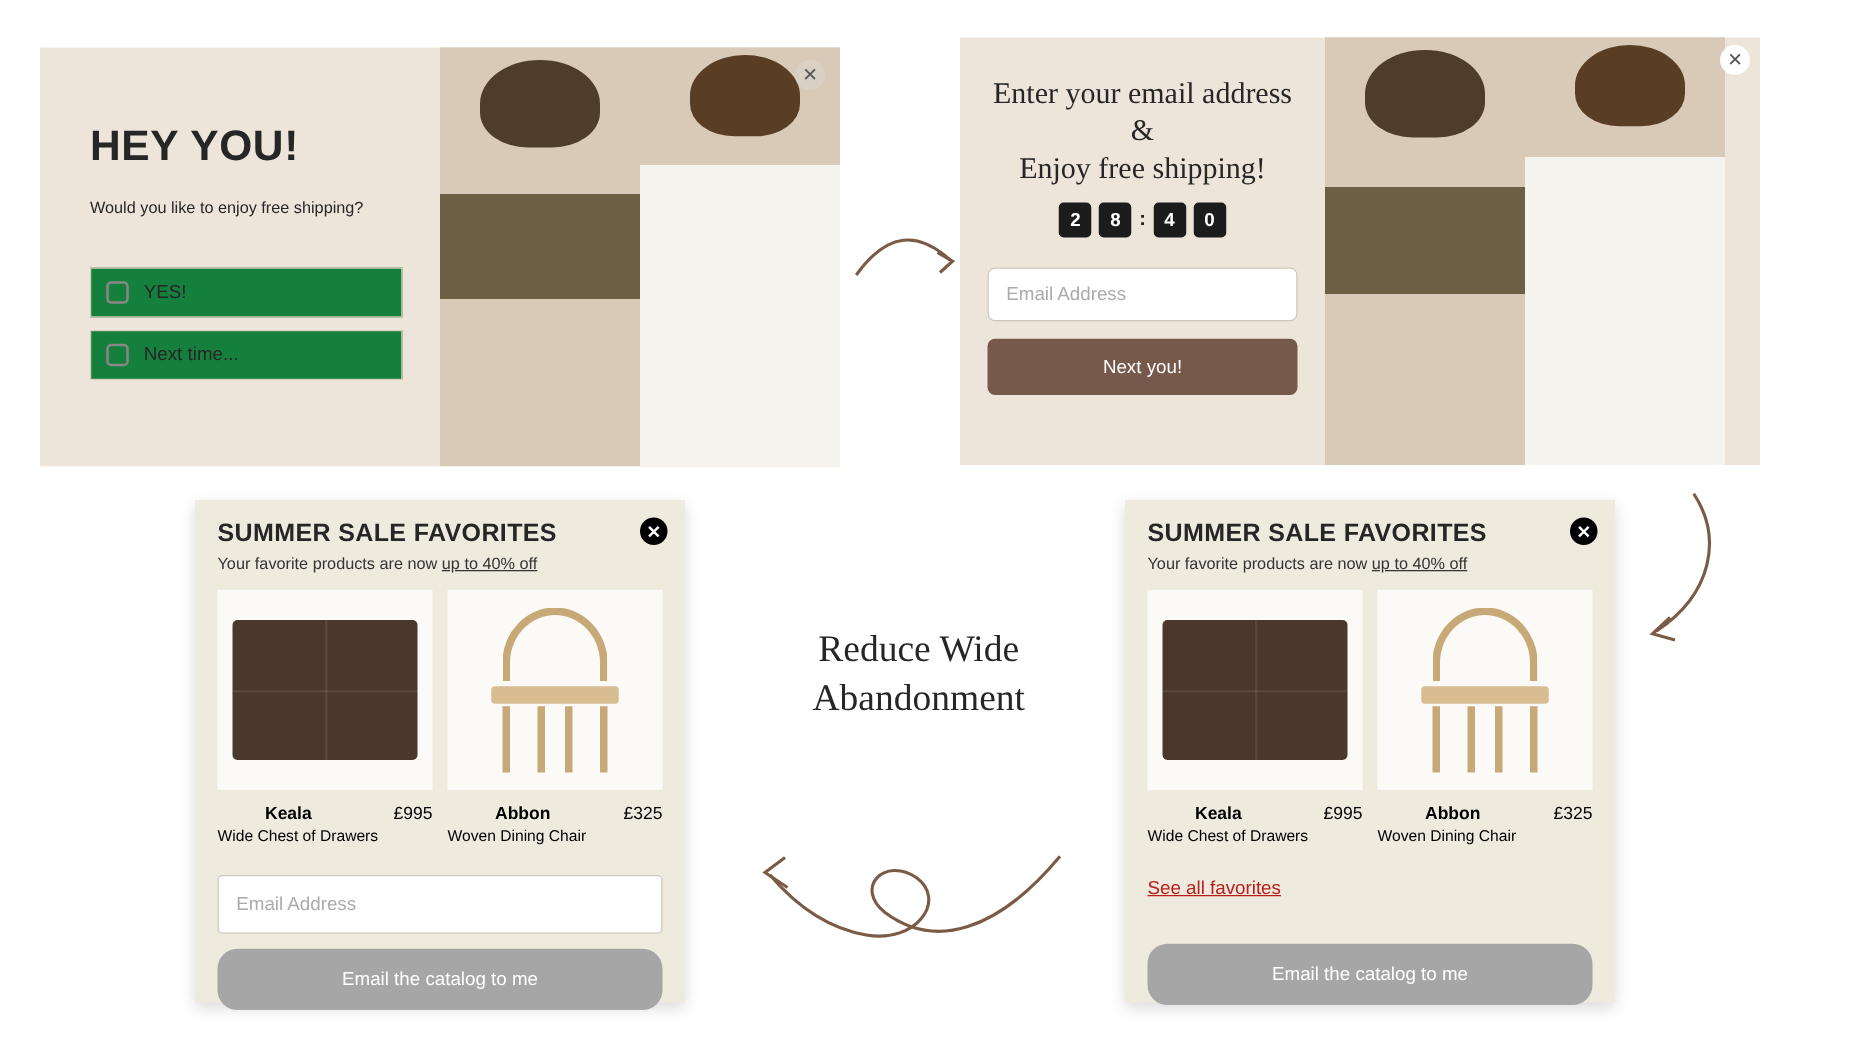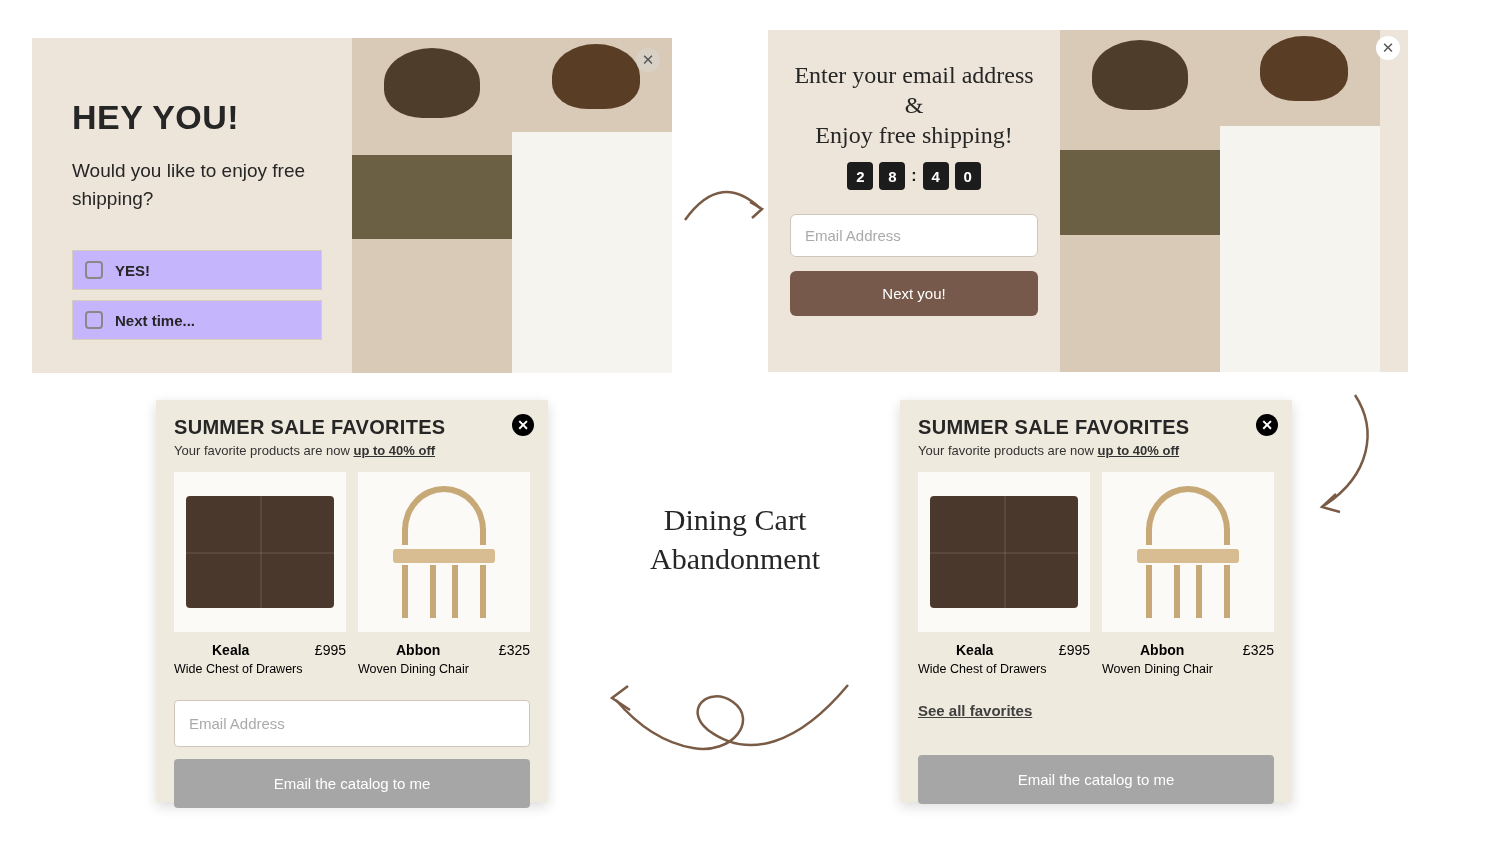--- a/index.html
+++ b/index.html
@@ -26,36 +26,35 @@
     width: 320px;
     padding: 60px 30px 30px 40px;
     color: #262626;
   }
   .popup-a .title {
     font-size: 34px;
     font-weight: 800;
     letter-spacing: 0.5px;
   }
   .popup-a .question {
-    font-size: 19px;
+    font-size: 13px;
     margin-top: 20px;
     line-height: 1.45;
   }
   .popup-a .options { margin-top: 38px; }
   .popup-a .opt {
     display: flex;
     align-items: center;
     gap: 12px;
     border: 1px solid #d7ceba;
-    background: #c4b5fd;
+    background: #15803d;
     padding: 10px 12px;
     margin-bottom: 10px;
     cursor: pointer;
     font-size: 15px;
-    font-weight: bold;
   }
   .popup-a .opt .chk {
     width: 18px;
     height: 18px;
     border: 2px solid #888;
     border-radius: 4px;
     flex: none;
   }
   .popup-a .right {
     width: 320px;
@@ -162,21 +161,21 @@
     background:#efeade;
     box-shadow: 0 4px 12px rgba(0,0,0,.15);
   }
   .sale-card.c { left:156px; top:400px; height:402px; }
   .sale-card.d { left:900px; top:400px; height:402px; }
   .sale-card .hdr { padding: 16px 18px 6px; position:relative; }
   .sale-card .hdr h3 {
     font-size:20px; font-weight:800; letter-spacing:.3px; color:#262626;
   }
   .sale-card .hdr p { font-size:13px; margin-top:4px; color:#333; }
-  .sale-card .hdr p u { font-weight:700;margin-top:32px; }
+  .sale-card .hdr p u { font-weight:400;margin-top:32px; }
   .close-dark {
     position:absolute; top:14px; right:14px;
     width:22px; height:22px; border-radius:50%;
     background:#000; color:#fff;
     display:flex; align-items:center; justify-content:center;
     font-size:14px; font-weight:700; cursor:pointer;
   }
   .products { display:flex; gap:12px; padding: 8px 18px 8px; }
   .prod { flex:1; }
   .prod .thumb {
@@ -209,33 +208,33 @@
   }
   .chair .leg { position:absolute; bottom:0; width:6px; height:40%; background:#c7a877; }
   .chair .leg.l1{ left:15%; } .chair .leg.l2{ left:38%; }
   .chair .leg.l3{ right:38%; } .chair .leg.l4{ right:15%; }
   .prod .row1{ display:flex; justify-content:space-between; margin-top:10px; font-size:14px;padding-left:38px; }
   .prod .row1 .name{ font-weight:800; }
   .prod .row1 .price{ font-weight:500; }
   .prod .row2{ font-size:12.5px; color:#000000; margin-top:4px; }
   .see-all {
     padding: 10px 18px 0;
-    font-size:15px; font-weight:700; text-decoration:underline;
-    color:#404040;
+    font-size:15px; font-weight:400; text-decoration:underline;
+    color:#b91c1c;
   }
   .sale-card .email-in {
     margin:16px 18px 0; width:calc(100% - 36px);
     padding:14px 14px; border:1px solid #d0c7ba; border-radius:4px;
     font-size:15px; background:#fff;
   }
   .sale-card .email-in::placeholder{ color:#aaa; }
   .sale-card .catalog-btn {
     display:block; width:calc(100% - 36px);
     margin:12px 18px 0; padding:16px;
-    background:#a6a6a6; color:#fff; border:none; border-radius:4px;
+    background:#a6a6a6; color:#fff; border:none; border-radius:16px;
     font-size:15px; cursor:pointer;
   }
   .sale-card.d .see-all { margin-top:8px; margin-bottom: 18px; }
   .sale-card.d .catalog-btn { margin-top: 8px; }
 
   
   .caption {
     position:absolute;
     left:595px; top:500px; width:280px;
     text-align:center;
@@ -373,21 +372,21 @@
         <span class="name">Abbon</span>
         <span class="price">£325</span>
       </div>
       <div class="row2">Woven Dining Chair</div>
     </div>
   </div>
   <div class="see-all">See all favorites</div>
   <button class="catalog-btn" style="margin-top:36px;">Email the catalog to me</button>
 </div>
 
-<div class="caption">Dining Cart Abandonment</div>
+<div class="caption">Reduce Wide Abandonment</div>
 
 <svg class="arrow" style="left:680px; top:180px; width:90px; height:60px;" viewBox="0 0 90 60">
   <path d="M5 40 C 30 5, 55 5, 80 28"></path>
   <path d="M70 22 L82 29 L72 38"></path>
 </svg>
 <svg class="arrow" style="left:1300px; top:390px; width:80px; height:130px;" viewBox="0 0 80 130">
   <path d="M55 5 C 78 40, 70 85, 25 115"></path>
   <path d="M36 104 L22 117 L40 122"></path>
 </svg>
 <svg class="arrow" style="left:598px; top:660px; width:260px; height:120px;" viewBox="0 0 260 120">

